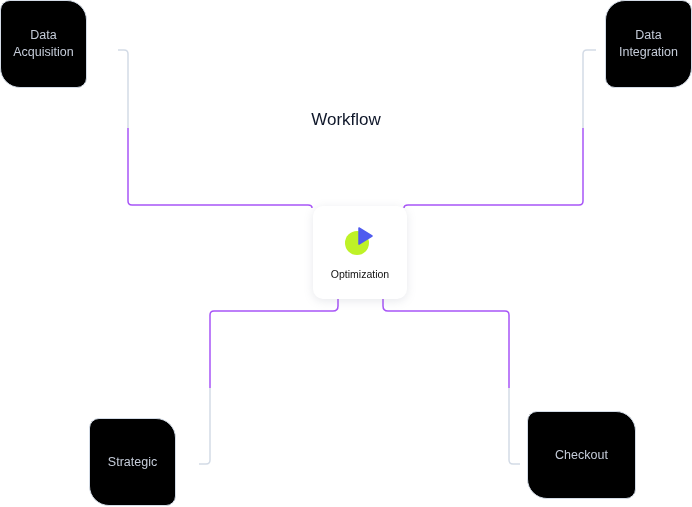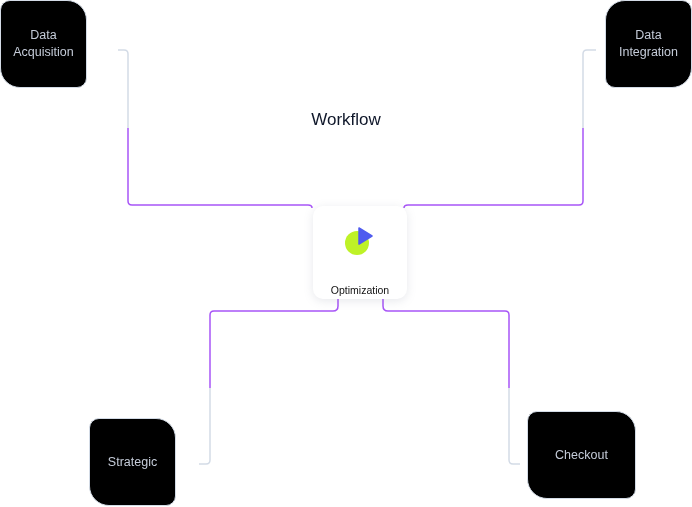--- a/index.html
+++ b/index.html
@@ -24,21 +24,21 @@
     #n-strat { left: 89px; top: 418px; width: 87px; height: 88px; border-radius: 10px 20px 10px 20px; }
     #n-check { left: 527px; top: 411px; width: 109px; height: 88px; border-radius: 10px 20px 10px 20px; }
 
     .center {
       position: absolute; left: 313px; top: 206px; width: 94px; height: 93px;
       background: #ffffff; border-radius: 10px;
       box-shadow: 0 2px 10px rgba(120,130,150,0.18);
       display: flex; flex-direction: column; align-items: center;
     }
     .center .icon { margin-top: 18px; width: 30px; height: 32px; }
-    .center .label { margin-top: 28px; font-size: 10.5px; color: #111; }
+    .center .label { margin-top: 12px; font-size: 10.5px; color: #111; }
 
     .title {
       position: absolute; left: 300px; top: 110px; width: 92px; text-align: center;
       font-size: 17px; color: #0f172a; font-weight: 500;
     }
     svg.wires { position: absolute; left: 0; top: 0; }
   </style>
 </head>
 <body>
 

